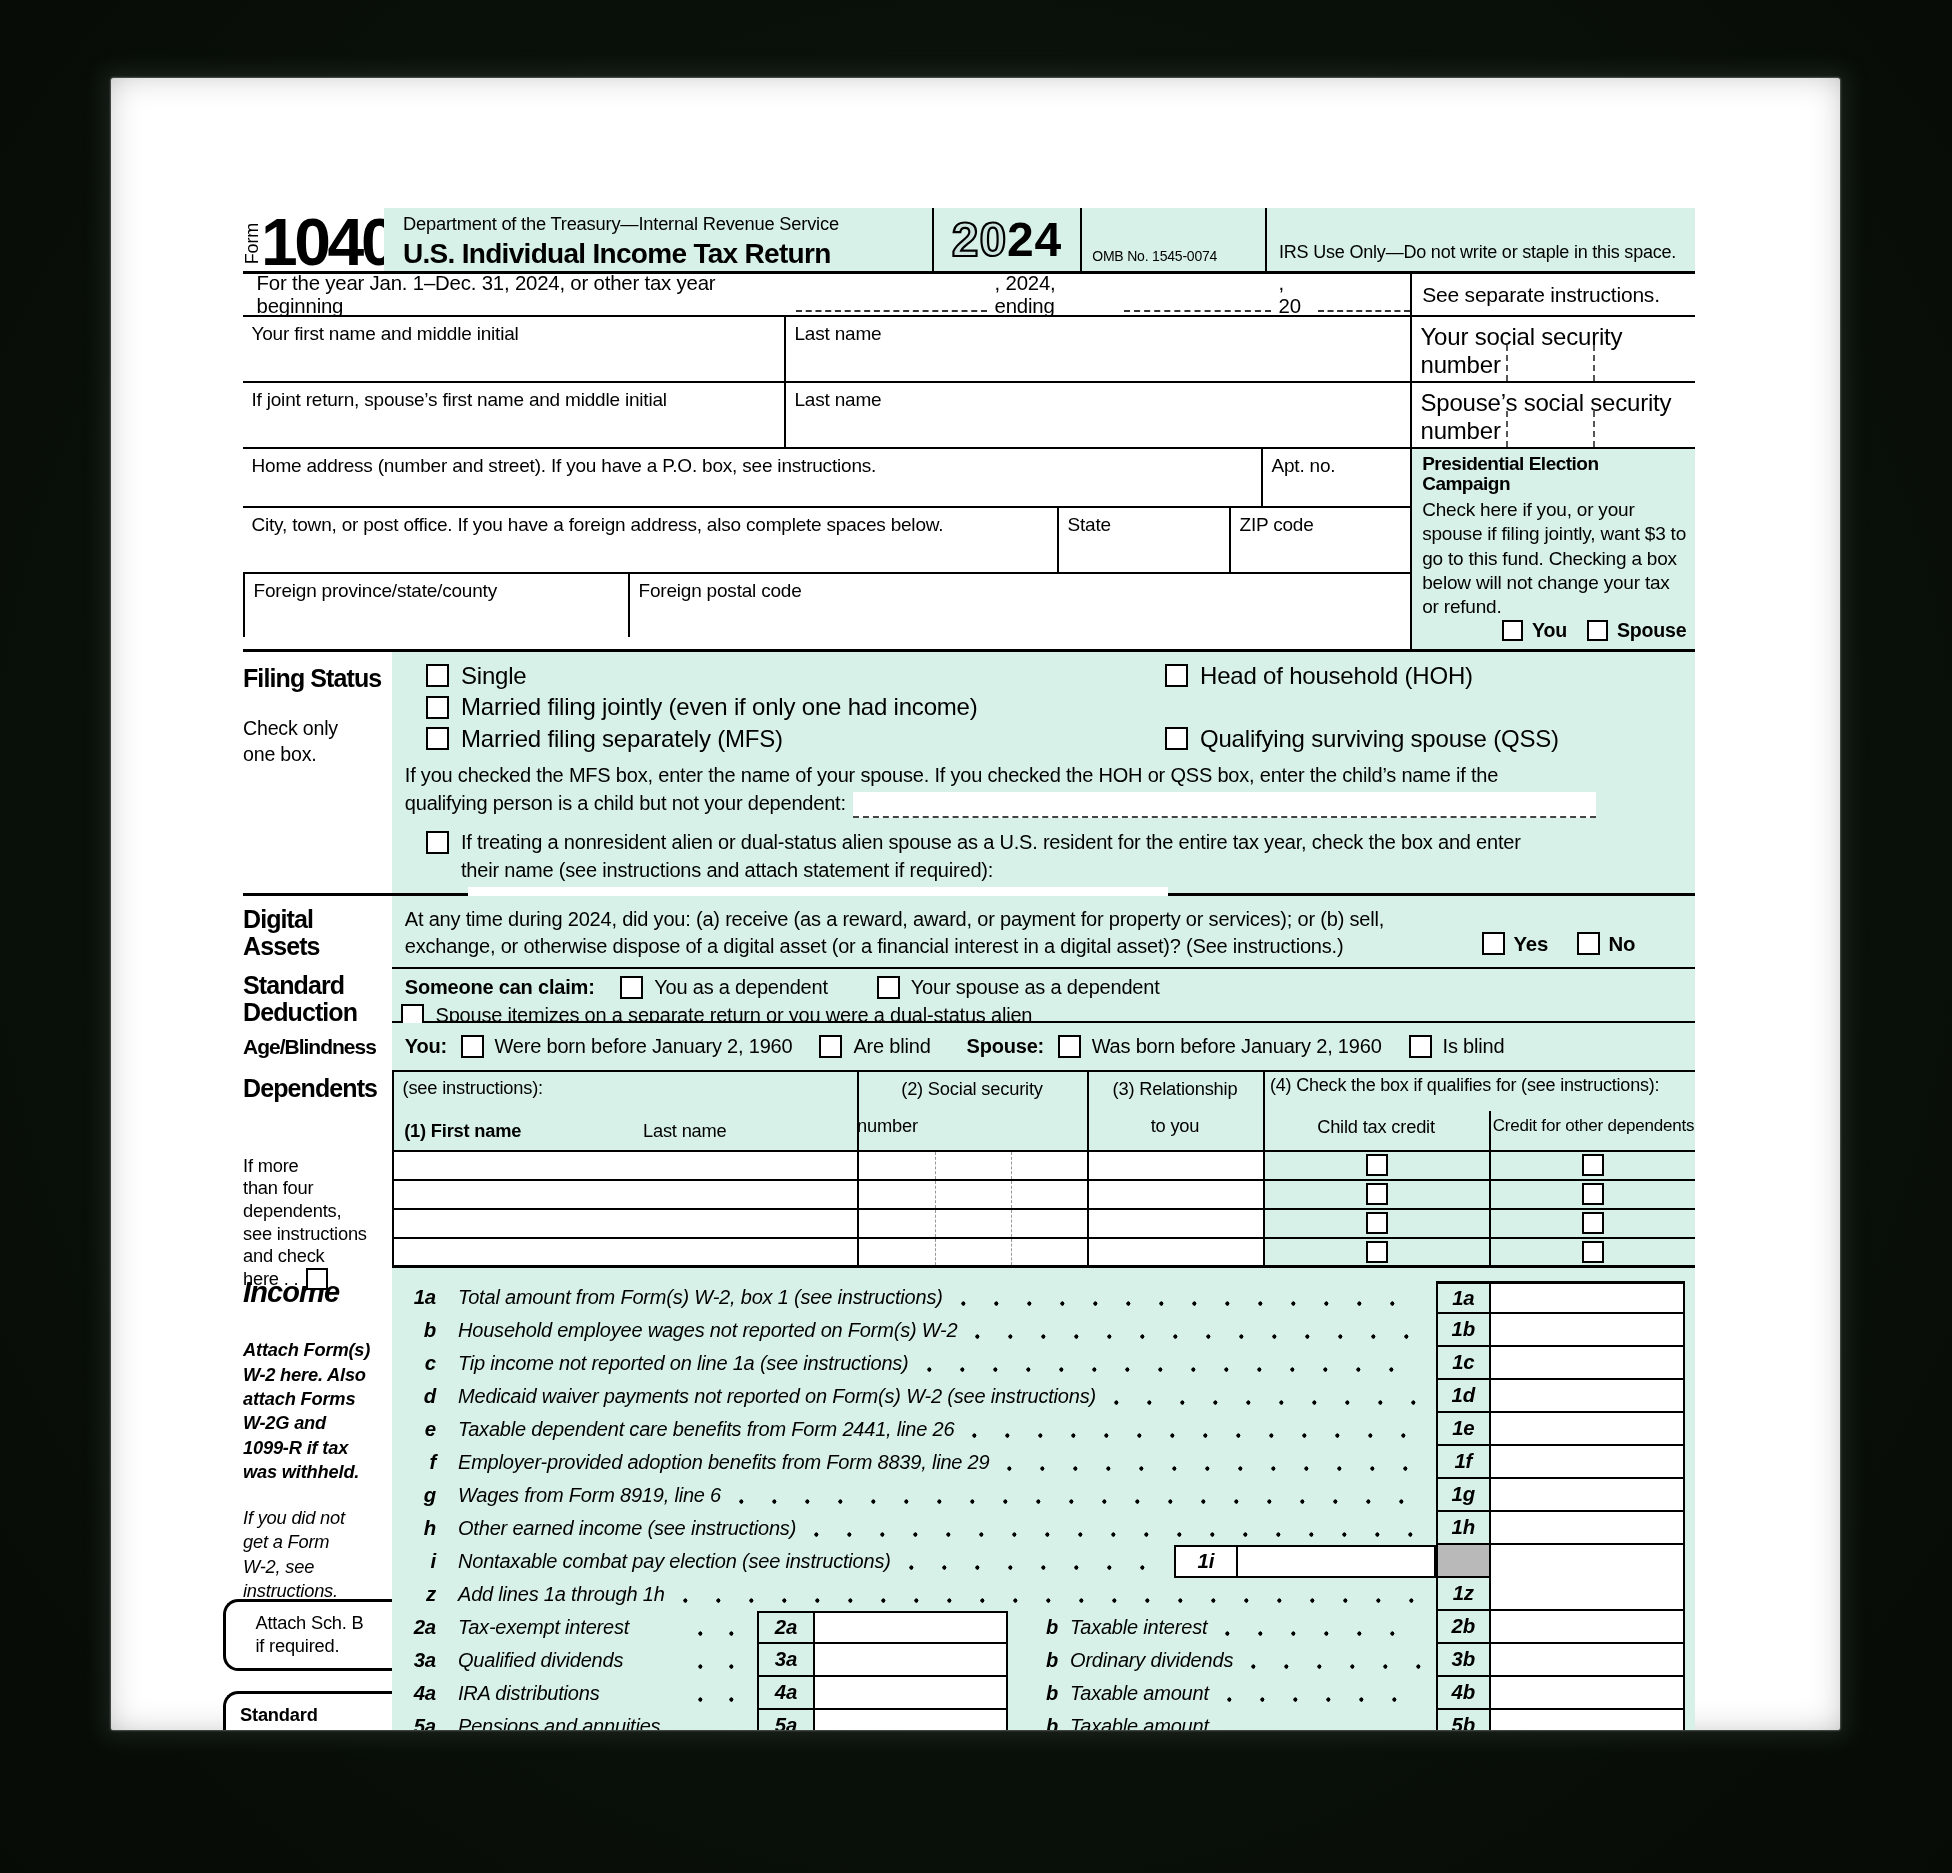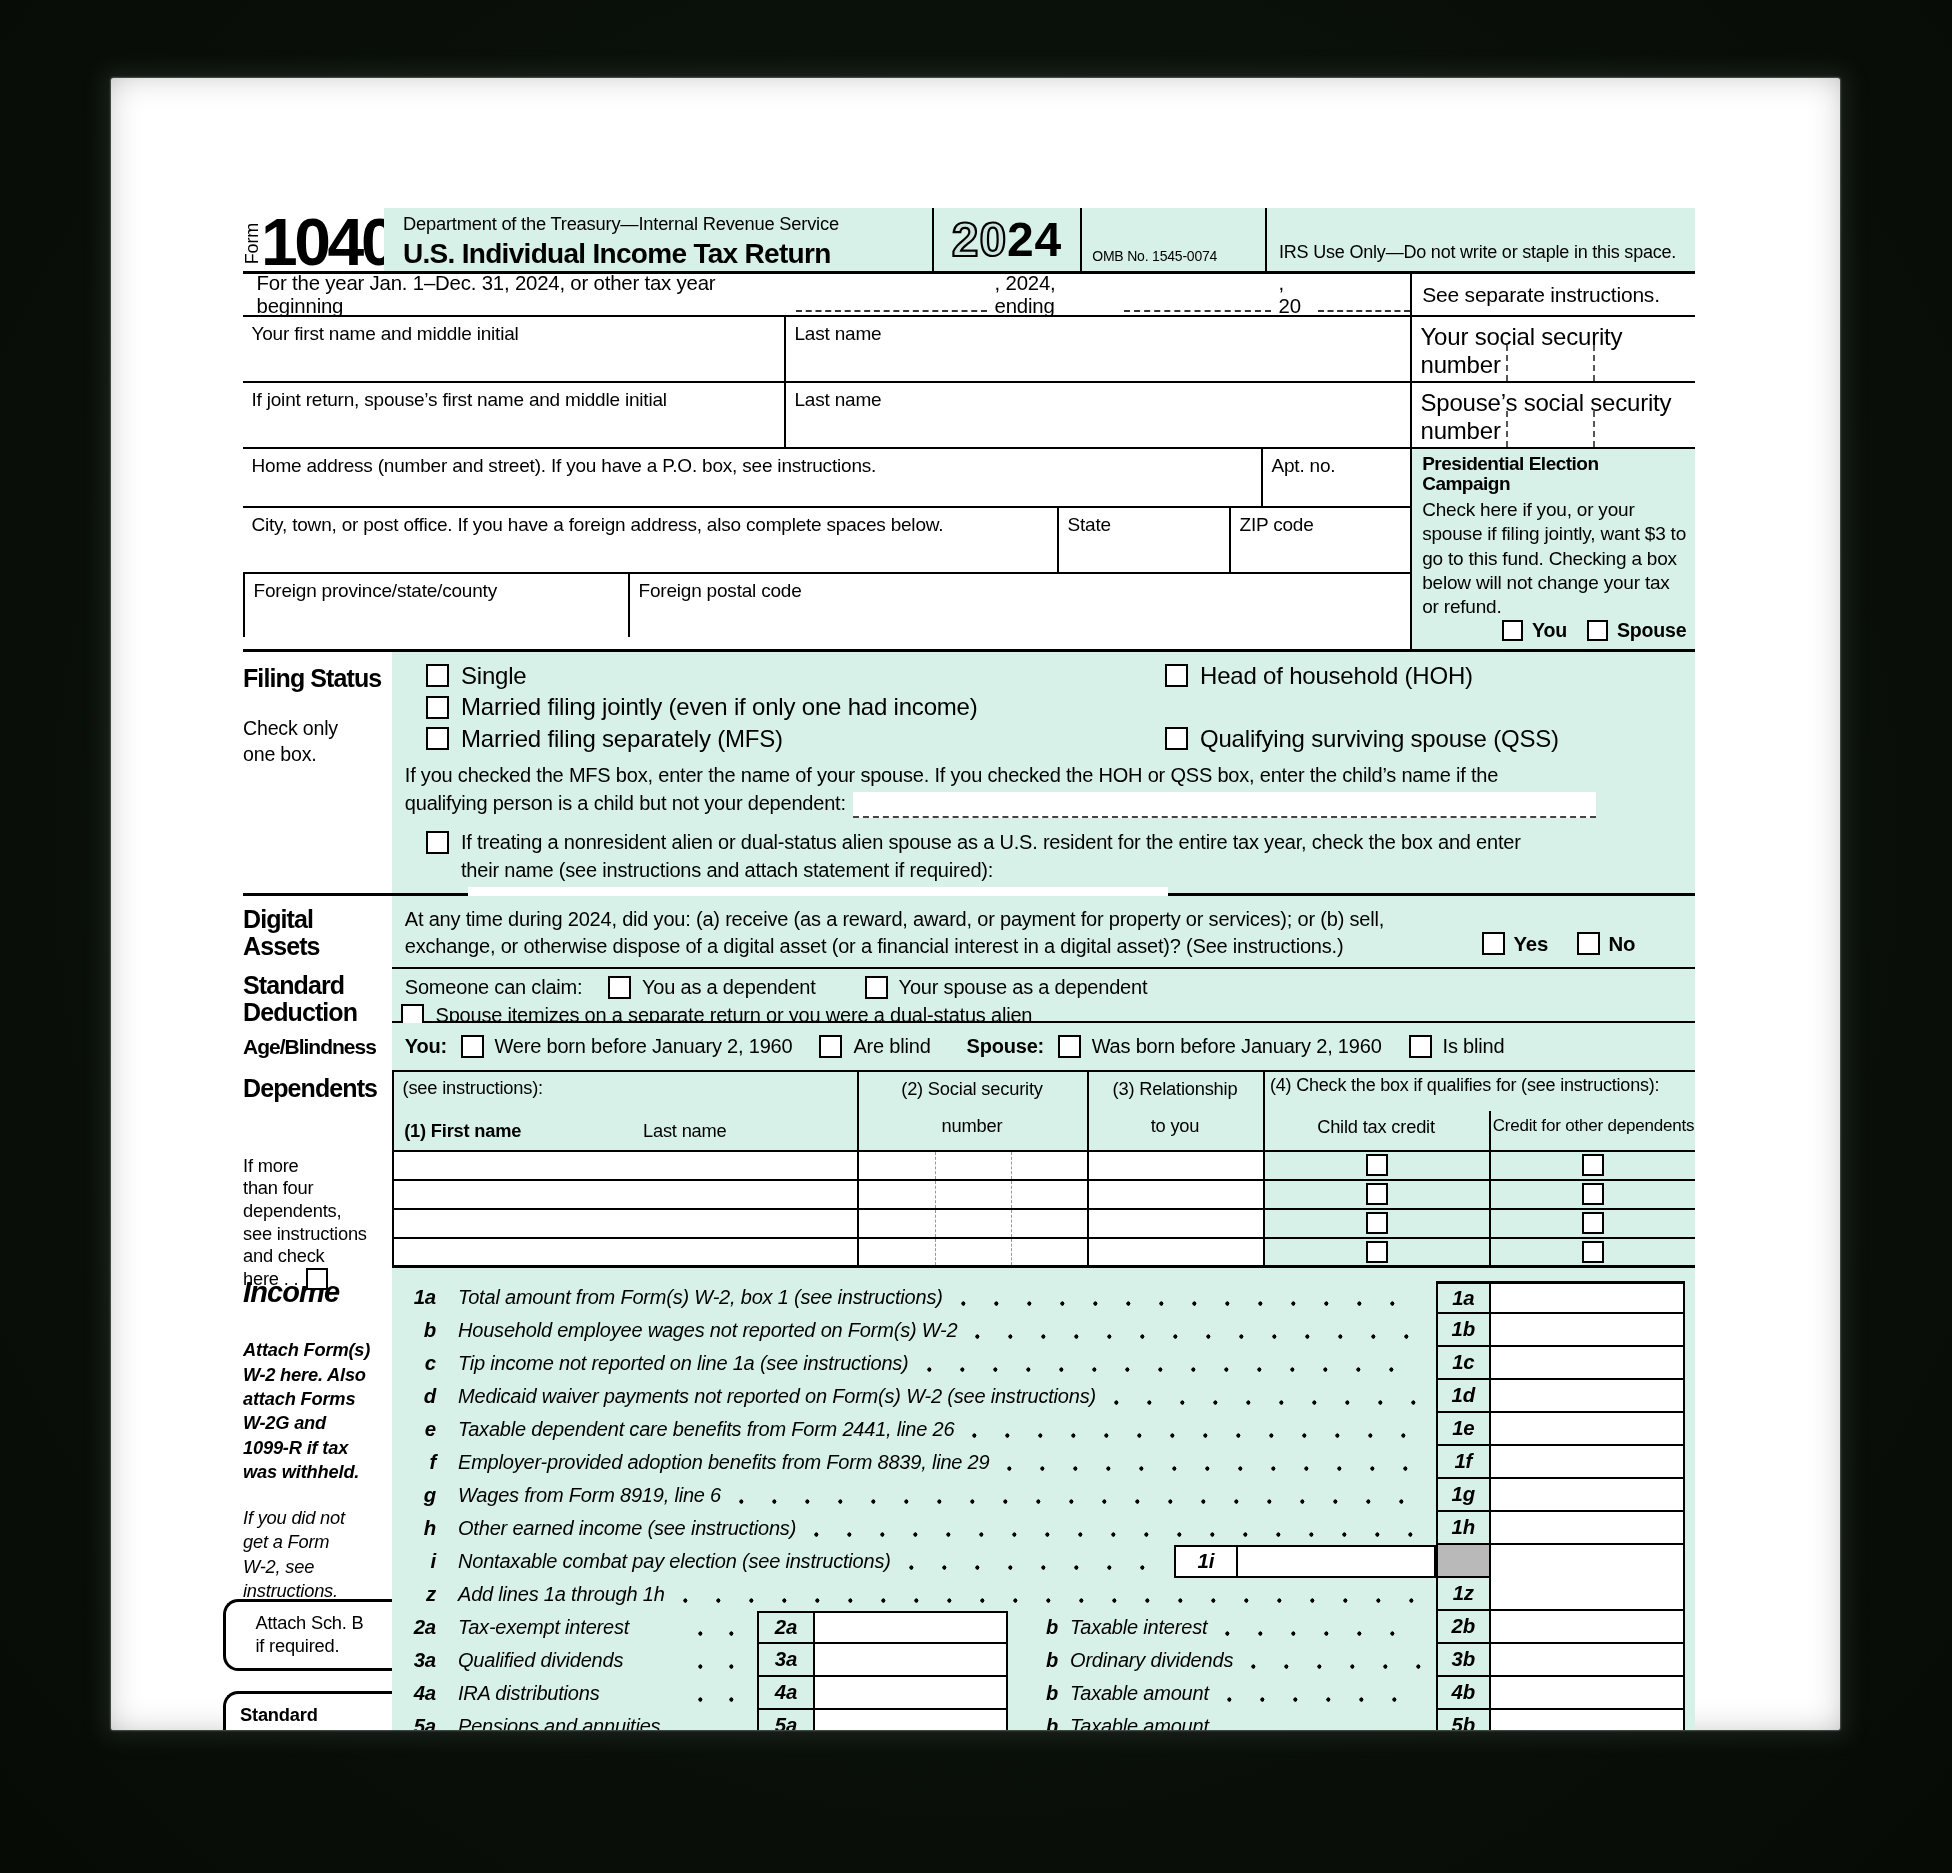--- a/index.html
+++ b/index.html
@@ -95,21 +95,21 @@
   .digital { height: 73px; }
   .digital .side { padding-top: 10.2px; }
   .digital .sbody { padding: 10.2px 0 0 12.8px; font-size: 20px; line-height: 1.38; border-bottom: 2.1px solid #000; }
   .yn { position: absolute; left: 1090px; top: 34px; display: flex; align-items: center; font-size: 20.4px; font-weight: bold; }
 
   
   .stdded { height: 54px; }
   .stdded .side { padding-top: 3.4px; }
   .stdded .sbody { padding: 6px 0 0 12.8px; font-size: 20px; border-bottom: 2.1px solid #000; }
   .sd-row { display: flex; align-items: center; height: 25.6px; }
-  .sd-bold { font-weight: normal; }
+  .sd-bold { font-weight: bold; }
 
   
   .age { height: 49px; }
   .age .side { padding-top: 12px; }
   .age .sbody { display: flex; align-items: center; padding-left: 12.8px; font-size: 20px; border-bottom: 2.1px solid #000; }
   .age .stitle2 { font-weight: bold; font-size: 21px; letter-spacing: -1px; }
 
   
   .dep { min-height: 195px; }
   .dep .side { overflow: visible; padding-top: 3.4px; z-index: 2; }
@@ -358,21 +358,21 @@
               <span class="cb"></span>
             </div>
         </div>
       </div>
       <div class="dep-body">
         <div class="dep-head">
           <span class="abs" style="left:8.5px;top:5.1px">(see instructions):</span>
           <span class="abs" style="left:10.2px;top:48px"><b>(1) First name</b></span>
           <span class="abs" style="left:249px;top:48px">Last name</span>
           <span class="abs" style="left:463px;top:6.8px;width:230px;text-align:center">(2) Social security</span>
-          <span class="abs" style="left:463px;top:43px;width:230px;text-align:center">number</span>
+          <span class="abs" style="left:463px;top:43px;width:230px;">number</span>
           <span class="abs" style="left:693px;top:6.8px;width:176px;text-align:center">(3) Relationship</span>
           <span class="abs" style="left:693px;top:43px;width:176px;text-align:center">to you</span>
           <span class="abs" style="left:876px;top:3.4px;width:428px;font-size:18px">(4) Check the box if qualifies for (see instructions):</span>
           <span class="abs" style="left:869px;top:44px;width:226px;text-align:center">Child tax credit</span>
           <span class="abs" style="left:1095px;top:44px;width:209px;text-align:center;font-size:17px">Credit for other dependents</span>
           <i class="vline" style="left:463px"></i>
             <i class="vline" style="left:693px"></i>
             <i class="vline" style="left:869px"></i>
             <i class="vline" style="left:1095px;top:39px"></i>
         </div>

